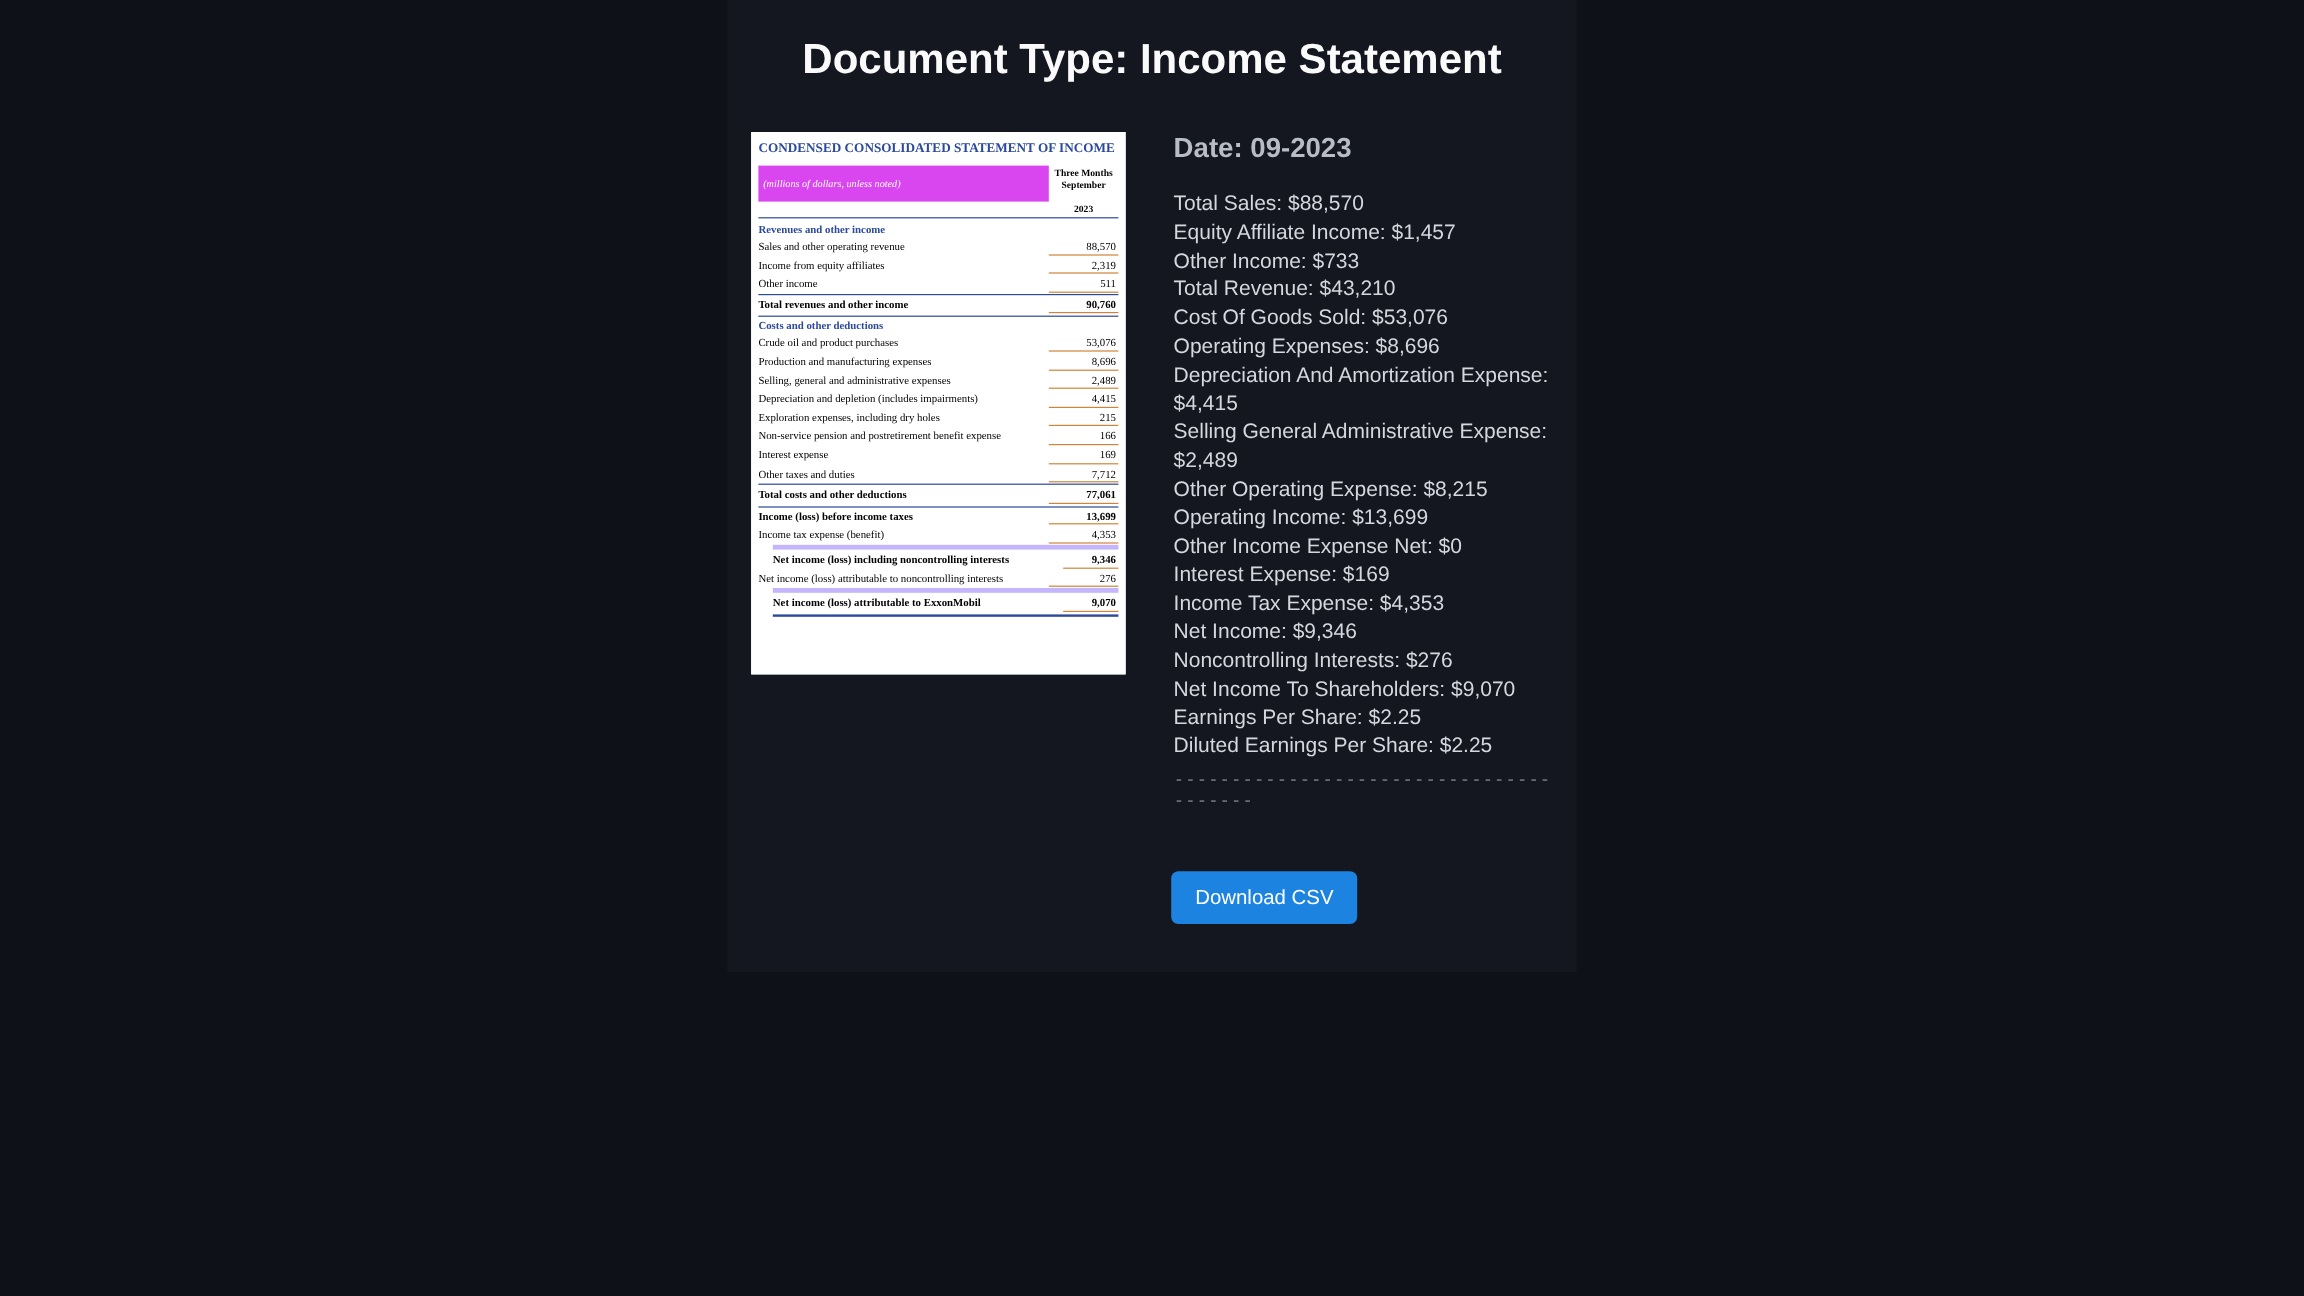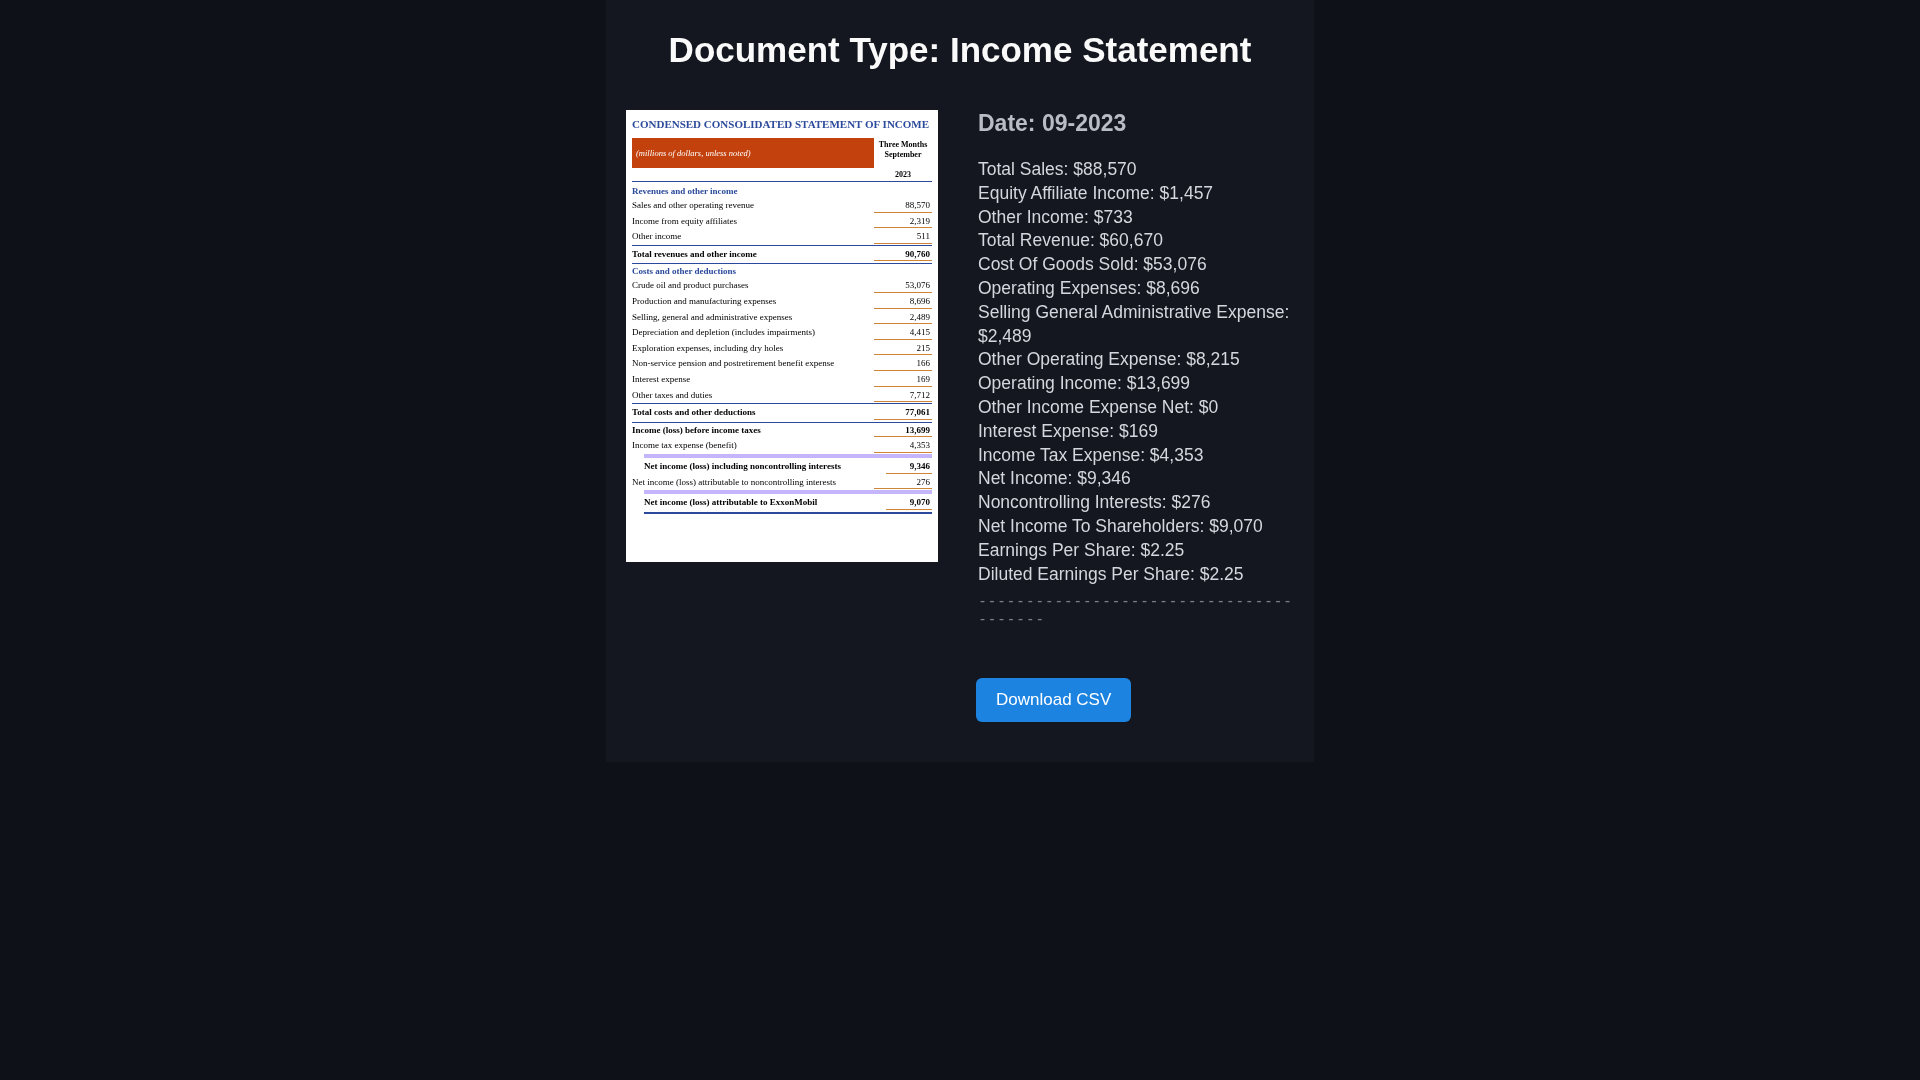--- a/index.html
+++ b/index.html
@@ -44,21 +44,21 @@
   }
   .doc-title {
     color: #2b4a9b;
     font-weight: bold;
     font-size: 11px;
     margin-bottom: 8px;
   }
   .doc-header-row { display: flex; }
   .doc-header-left {
     flex: 0 0 242px;
-    background: #c2410c;
+    background: #d946ef;
     color: #fff;
     font-style: italic;
     font-size: 8.5px;
     padding: 10px 4px;
   }
   .doc-header-right {
     flex: 1;
     font-weight: bold;
     font-size: 8px;
     text-align: center;
@@ -232,23 +232,24 @@
 
       </div>
     </div>
 
     <div class="info-col">
       <h3>Date: 09-2023</h3>
       <div id="info-lines">
           <div class="info-line">Total Sales: $88,570</div>
           <div class="info-line">Equity Affiliate Income: $1,457</div>
           <div class="info-line">Other Income: $733</div>
-          <div class="info-line">Total Revenue: $60,670</div>
+          <div class="info-line">Total Revenue: $43,210</div>
           <div class="info-line">Cost Of Goods Sold: $53,076</div>
           <div class="info-line">Operating Expenses: $8,696</div>
+          <div class="info-line">Depreciation And Amortization Expense: $4,415</div>
           <div class="info-line">Selling General Administrative Expense: $2,489</div>
           <div class="info-line">Other Operating Expense: $8,215</div>
           <div class="info-line">Operating Income: $13,699</div>
           <div class="info-line">Other Income Expense Net: $0</div>
           <div class="info-line">Interest Expense: $169</div>
           <div class="info-line">Income Tax Expense: $4,353</div>
           <div class="info-line">Net Income: $9,346</div>
           <div class="info-line">Noncontrolling Interests: $276</div>
           <div class="info-line">Net Income To Shareholders: $9,070</div>
           <div class="info-line">Earnings Per Share: $2.25</div>

